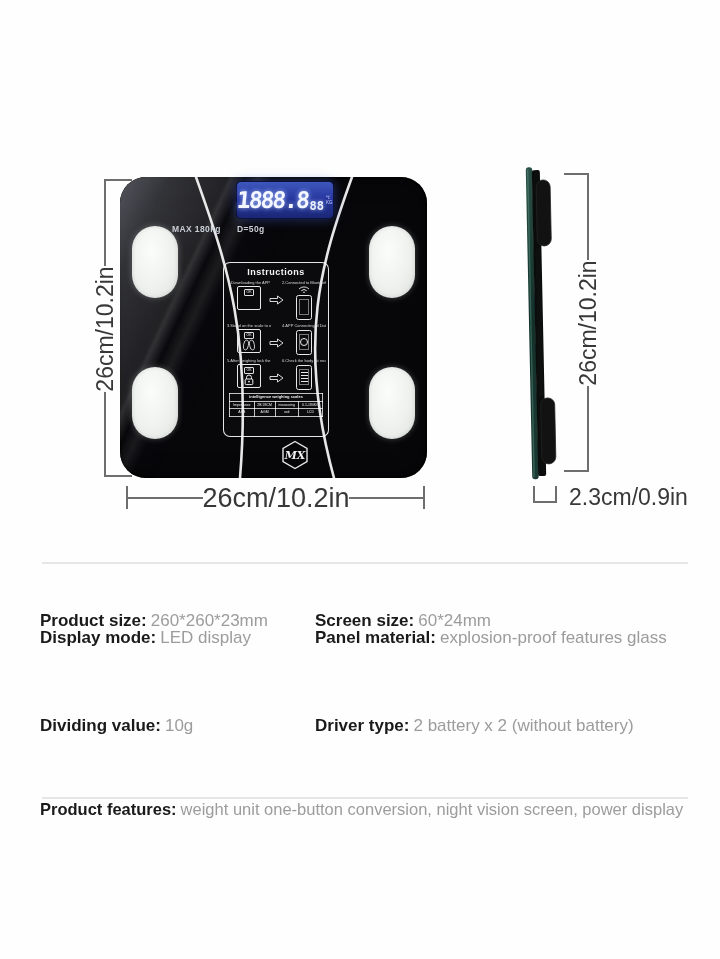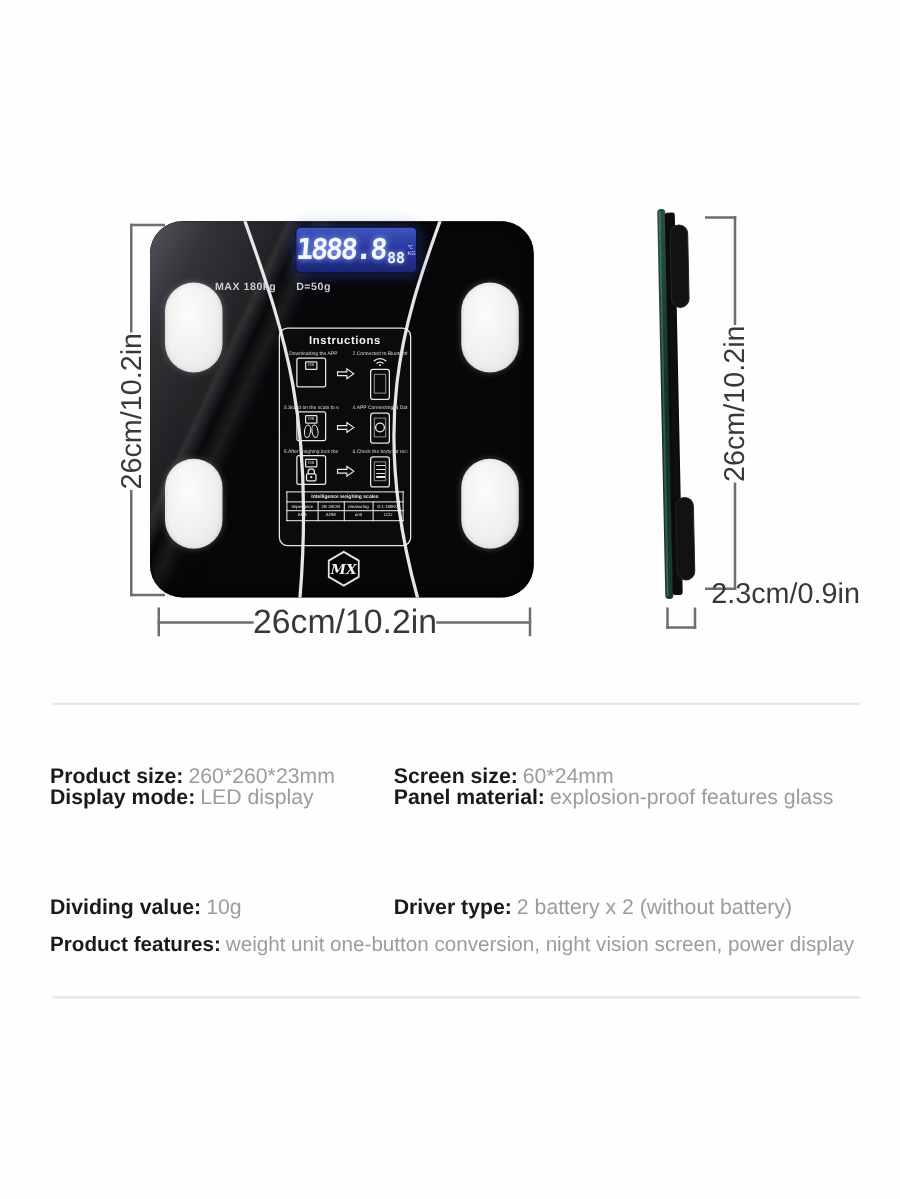--- a/index.html
+++ b/index.html
@@ -49,21 +49,21 @@
   .phone::before{content:"";position:absolute;left:2px;right:2px;top:3px;bottom:4px;border:0.5px solid rgba(255,255,255,.45);}
   .phone-b::after{content:"";position:absolute;width:6px;height:6px;border:1px solid #eee;border-radius:50%;left:3px;top:7px;}
   .phone-c::after{content:"";position:absolute;left:3.5px;right:3.5px;top:6px;height:11px;
     background:repeating-linear-gradient(to bottom,#e9e9e9 0 1px,transparent 1px 3px);}
   .wifi{margin-top:1px;}
   .ins-table{border-collapse:collapse;margin:3px auto 0 auto;width:94px;}
   .ins-table td{border:0.5px solid rgba(255,255,255,.75);font-size:3.5px;line-height:4.5px;
     text-align:center;color:#eee;padding:1px 0;}
   .ins-table .hd{font-size:4px;font-weight:bold;}
 
-  .logo{position:absolute;left:140px;top:263px;width:30px;height:30px;}
+  .logo{position:absolute;left:160px;top:263px;width:30px;height:30px;}
   .logo .mx{position:absolute;inset:0;display:flex;align-items:center;justify-content:center;
     font-family:"DejaVu Serif",serif;font-style:italic;font-weight:bold;font-size:11px;color:#f0f0f0;}
 
   
   .scale-side{position:absolute;left:524px;top:166px;width:38px;height:314px;transform:rotate(-1.2deg);
     transform-origin:50% 50%;}
 
   
   .dl{position:absolute;background:#6e6e6e;}
   .dim-label{position:absolute;color:#383838;white-space:nowrap;}
@@ -251,35 +251,35 @@
     <div class="dl" style="left:587px;top:173px;width:2px;height:87px"></div>
     <div class="dl" style="left:587px;top:386px;width:2px;height:86px"></div>
     <div class="dl" style="left:564px;top:470px;width:25px;height:2px"></div>
     <div class="dim-label dim-v" style="left:588px;top:323px">26cm/10.2in</div>
   </div>
 
   <div>
     <div class="dl" style="left:533px;top:486px;width:2px;height:17px"></div>
     <div class="dl" style="left:555px;top:486px;width:2px;height:17px"></div>
     <div class="dl" style="left:533px;top:501px;width:24px;height:2px"></div>
-    <div class="dim-label dim-s" style="left:569px;top:475px">2.3cm/0.9in</div>
+    <div class="dim-label dim-s" style="left:569px;top:497px">2.3cm/0.9in</div>
   </div>
 
   <div class="hr" style="top:562px"></div>
 
   <div class="spec-row" style="top:611px">
     <span class="spec-c1"><span class="lbl">Product size:</span><span class="val">260*260*23mm</span></span>
     <span class="spec-c2"><span class="lbl">Screen size:</span><span class="val">60*24mm</span></span>
   </div>
   <div class="spec-row" style="top:628px">
     <span class="spec-c1"><span class="lbl">Display mode:</span><span class="val">LED display</span></span>
     <span class="spec-c2"><span class="lbl">Panel material:</span><span class="val">explosion-proof features glass</span></span>
   </div>
   <div class="spec-row" style="top:716px">
     <span class="spec-c1"><span class="lbl">Dividing value:</span><span class="val">10g</span></span>
     <span class="spec-c2"><span class="lbl">Driver type:</span><span class="val">2 battery x 2 (without battery)</span></span>
   </div>
-  <div class="spec-row features" style="top:747px">
+  <div class="spec-row features" style="top:800px">
     <span class="spec-c1"><span class="lbl">Product features:</span><span class="val">weight unit one-button conversion, night vision screen, power display</span></span>
   </div>
 
   <div class="hr" style="top:797px"></div>
 </div>
 
 </body></html>

